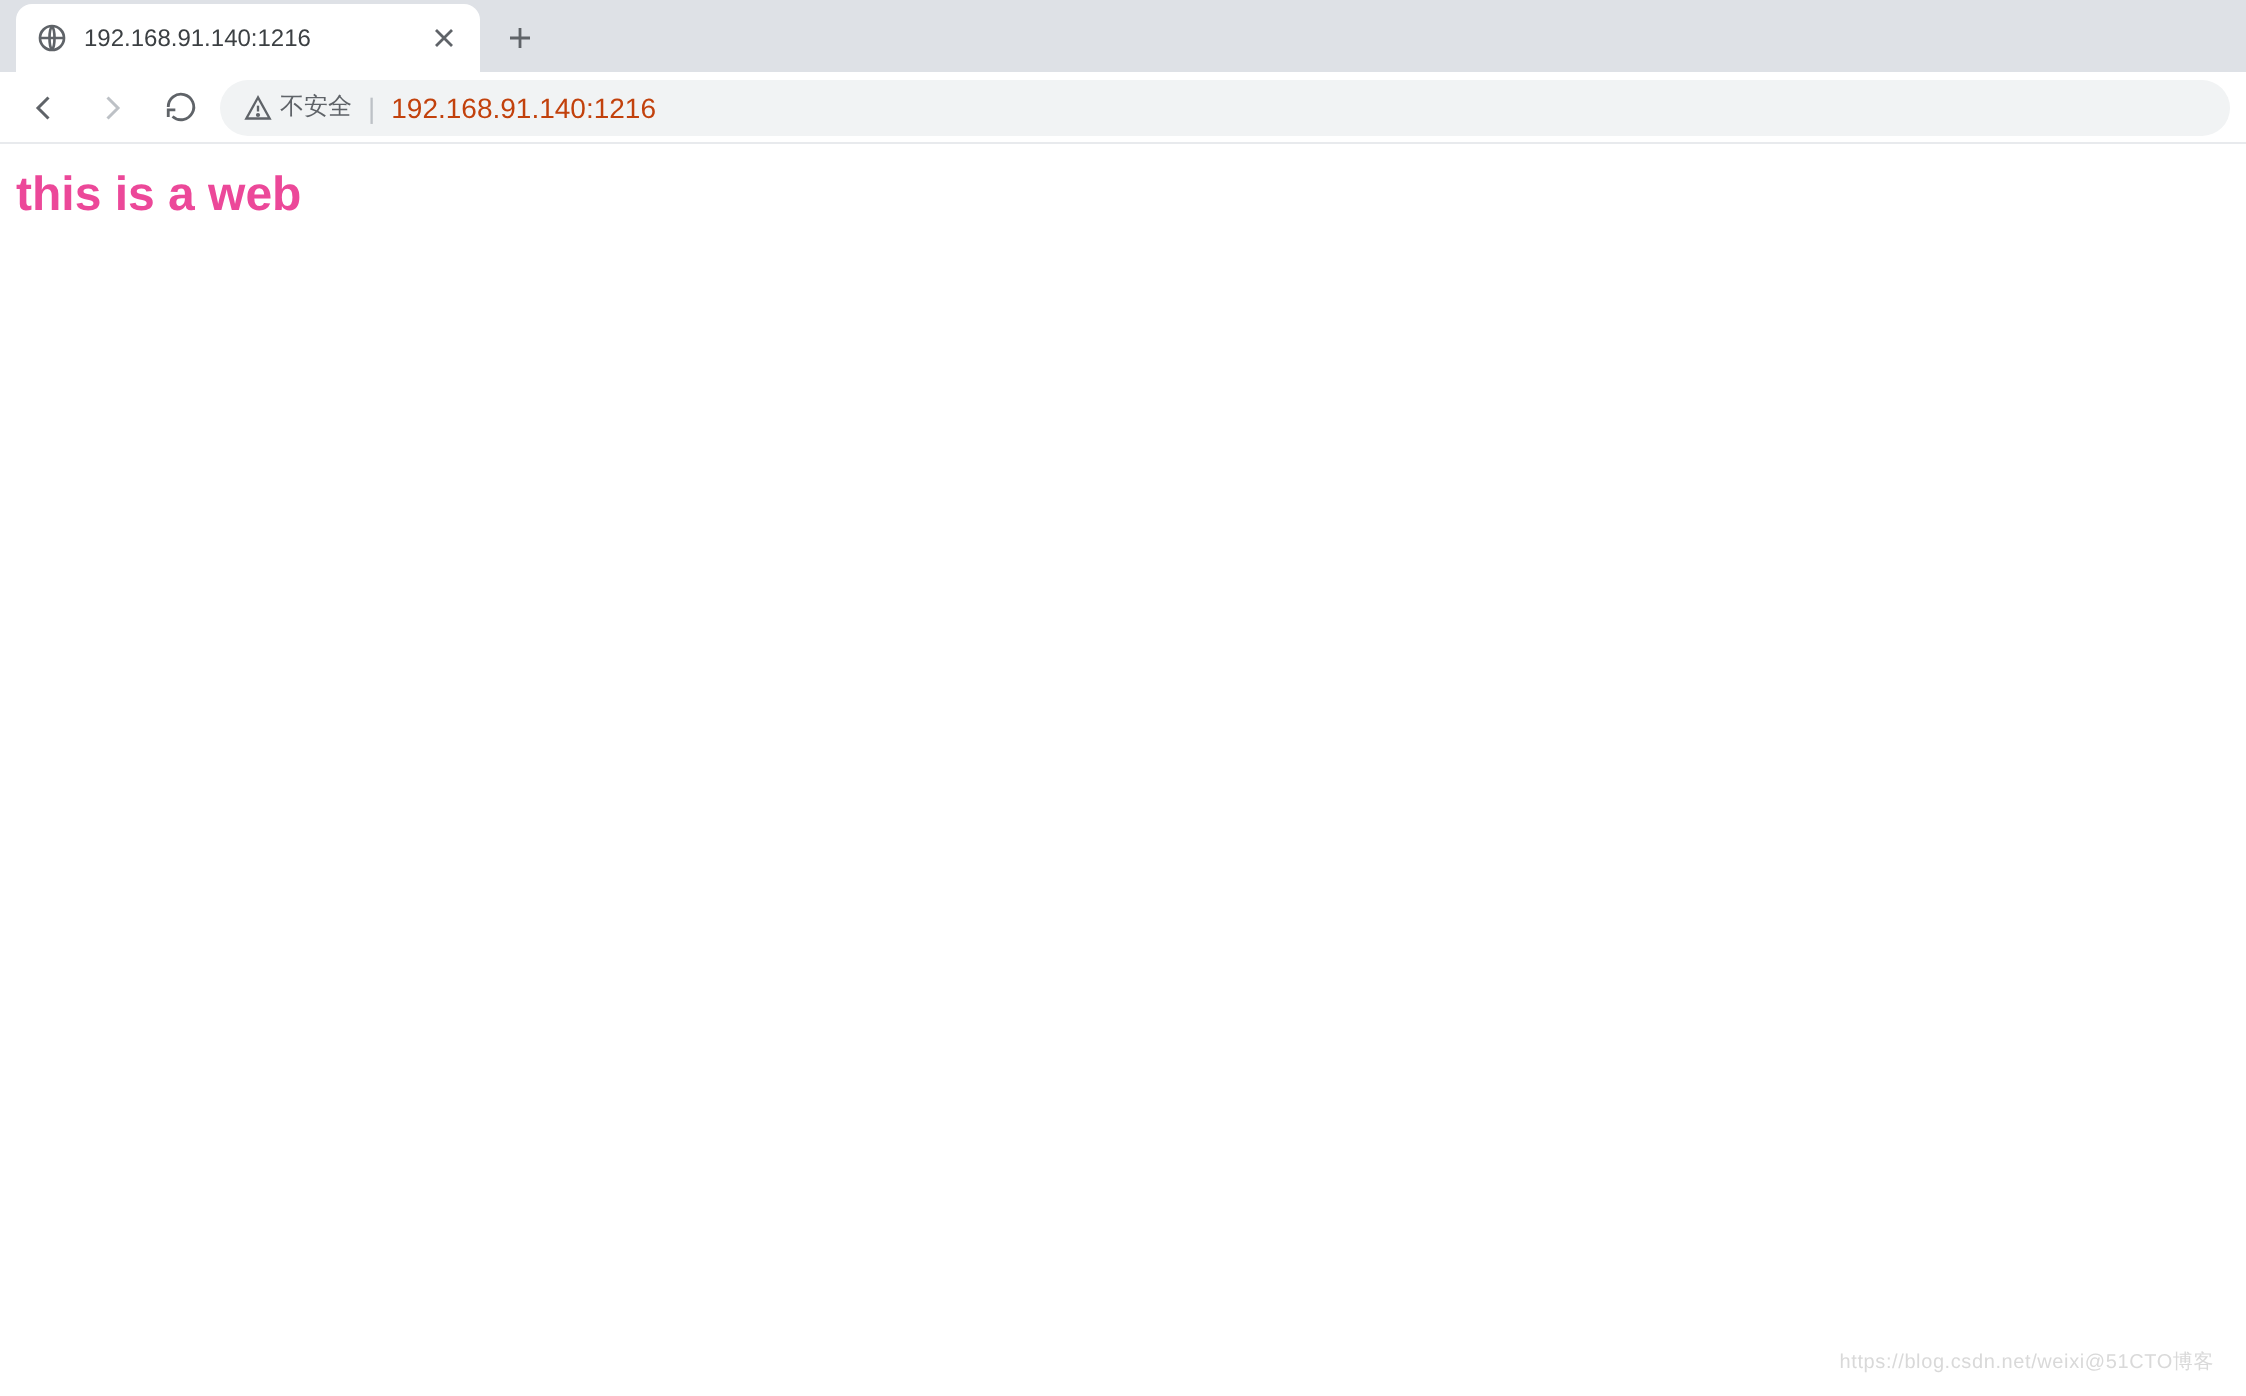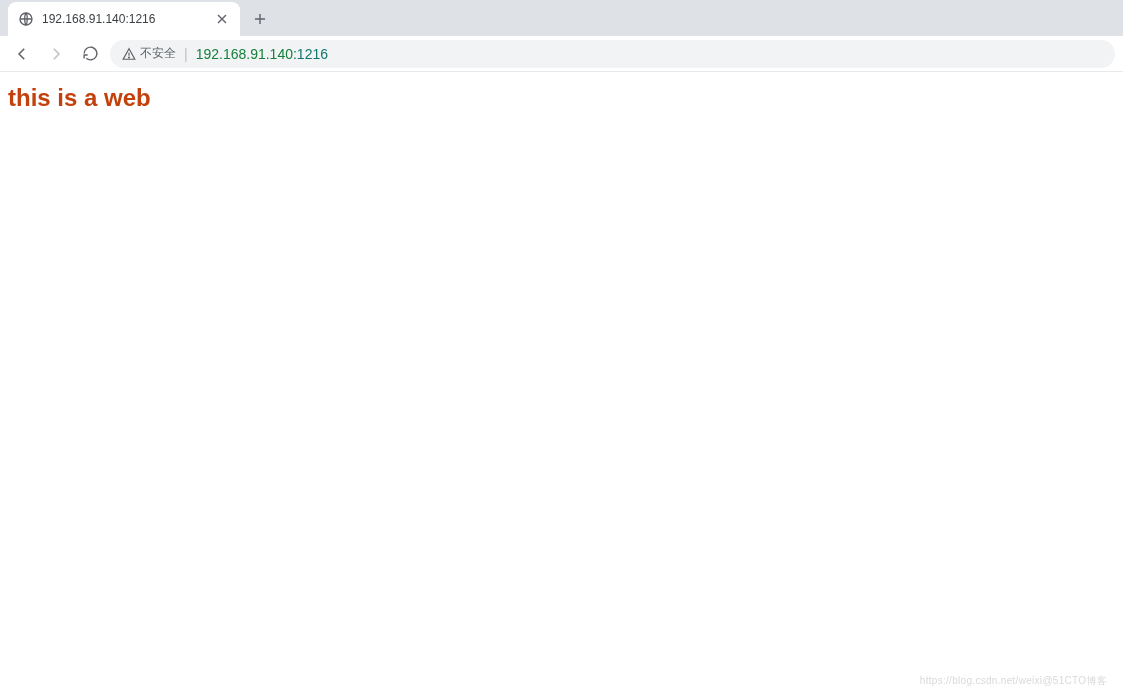--- a/index.html
+++ b/index.html
@@ -71,29 +71,29 @@
       padding: 0 12px;
       gap: 8px;
       font-size: 14px;
       color: #202124;
     }
     .omnibox .security {
       display: inline-flex; align-items: center; gap: 4px;
       color: #5f6368; font-size: 12px;
     }
     .omnibox .divider { color: #bdc1c6; }
-    .omnibox .url .host { color: #15803d; }
-    .omnibox .url .port { color: #0f766e; }
+    .omnibox .url .host { color: #c2410c; }
+    .omnibox .url .port { color: #c2410c; }
     .page-content {
       padding: 12px 8px;
     }
     .page-content h2 {
       font-size: 24px;
       font-weight: 700;
-      color: #c2410c;
+      color: #ec4899;
     }
     .watermark {
       position: absolute;
       bottom: 10px;
       right: 16px;
       font-size: 10px;
       color: #d9d9d9;
       letter-spacing: 0.3px;
       pointer-events: none;
     }

